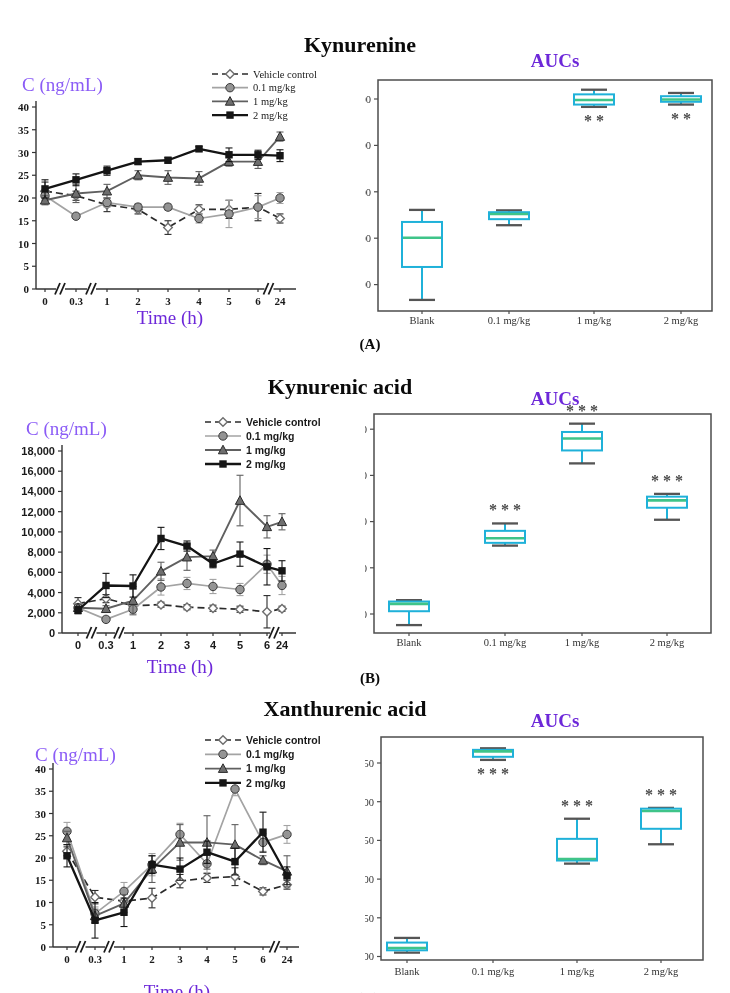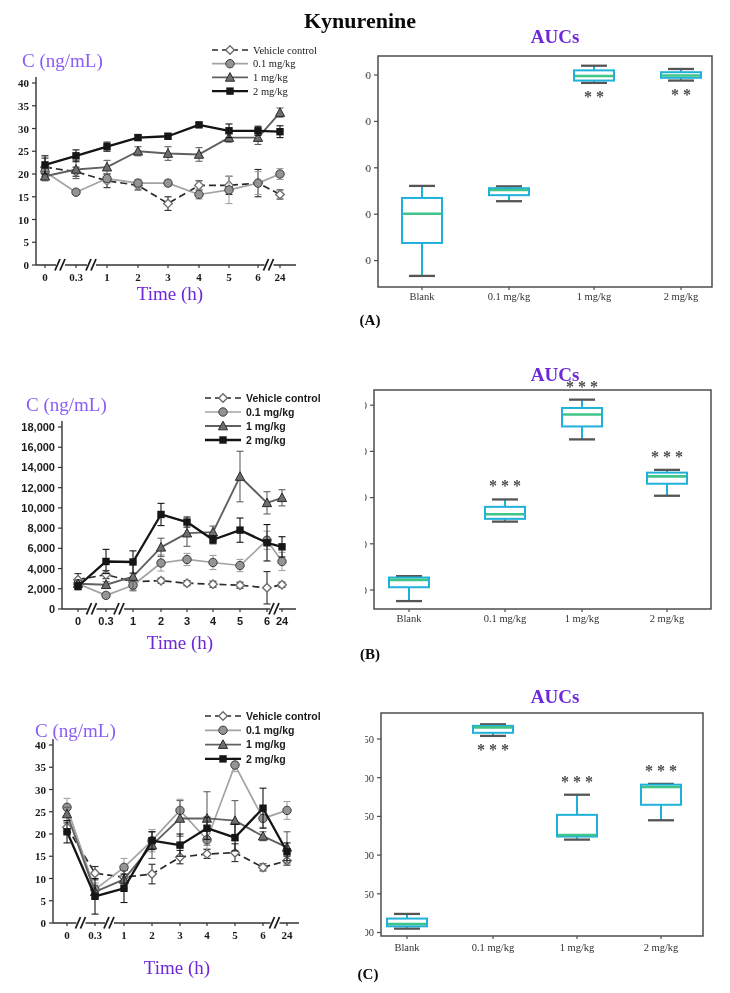--- a/index.html
+++ b/index.html
@@ -1,18 +1,18 @@
 <!DOCTYPE html>
 <html><head>
 <meta charset="utf-8">
 <style>
   html,body{margin:0;padding:0;background:#fff;}
   .page{position:relative;width:730px;height:993px;background:#fff;overflow:hidden;
         font-family:"Liberation Serif", serif;color:#111;}
-  .panel{position:absolute;left:0;width:730px;}
+  .panel{position:absolute;left:0;width:730px;margin-top:24px;}
   .chart{position:absolute;}
   .compound-title{position:absolute;text-align:center;font-weight:bold;font-size:22px;
         font-family:"Liberation Serif", serif;color:#0a0a0a;}
   .auc-title{position:absolute;text-align:center;font-weight:bold;font-size:19px;
         font-family:"Liberation Serif", serif;color:#6d28d9;}
   .ylab{position:absolute;font-size:19px;font-family:"Liberation Serif", serif;color:#8b5cf6;}
   .xlab{position:absolute;text-align:center;font-size:19px;font-family:"Liberation Serif", serif;color:#6d28d9;}
   .letter{position:absolute;text-align:center;font-size:15px;font-weight:bold;
         font-family:"Liberation Serif", serif;color:#0a0a0a;}
 </style>
@@ -301,20 +301,21 @@
           <line x1="316" y1="287" x2="316" y2="290" stroke="#4D4D4D" stroke-width="1.2" stroke-linecap="butt"></line>
           <text x="316" y="300" font-size="10.5" text-anchor="middle" fill="#333" font-family="&quot;Liberation Serif&quot;, serif">2 mg/kg</text>
           <text x="318" y="99.56800000000004" font-size="16" text-anchor="middle" fill="#4C4C4C" font-family="&quot;Liberation Serif&quot;, serif" font-weight="bold" letter-spacing="4px">**</text>
         </g>
       </svg>
     <div class="xlab" style="left:100px;top:283px;width:140px">Time (h)</div>
     <div class="letter" style="left:305px;top:312px;width:130px">(A)</div>
   </section>
 
   <section class="panel" style="top:340px;height:328px">
+    <div class="compound-title" style="left:160px;top:10px;width:360px">Kynurenic acid</div>
     <div class="auc-title" style="left:390px;top:24px;width:330px">AUCs</div>
     <div class="ylab" style="left:26px;top:54px">C (ng/mL)</div>
     <svg class="chart" width="365" height="328" style="left:0;top:0">
         <g>
           <line x1="62" y1="81" x2="62" y2="269" stroke="#333" stroke-width="1.4" stroke-linecap="butt"></line>
           <line x1="58" y1="269" x2="62" y2="269" stroke="#333" stroke-width="1.2" stroke-linecap="butt"></line>
           <text x="55" y="273" font-size="11" text-anchor="end" fill="#1a1a1a" font-family="&quot;Liberation Sans&quot;, sans-serif" font-weight="bold">0</text>
           <line x1="58" y1="248.77777777777777" x2="62" y2="248.77777777777777" stroke="#333" stroke-width="1.2" stroke-linecap="butt"></line>
           <text x="55" y="252.77777777777777" font-size="11" text-anchor="end" fill="#1a1a1a" font-family="&quot;Liberation Sans&quot;, sans-serif" font-weight="bold">2,000</text>
           <line x1="58" y1="228.55555555555554" x2="62" y2="228.55555555555554" stroke="#333" stroke-width="1.2" stroke-linecap="butt"></line>
@@ -589,20 +590,21 @@
           <line x1="302" y1="269" x2="302" y2="272" stroke="#4D4D4D" stroke-width="1.2" stroke-linecap="butt"></line>
           <text x="302" y="282" font-size="10.5" text-anchor="middle" fill="#333" font-family="&quot;Liberation Serif&quot;, serif">2 mg/kg</text>
           <text x="304" y="121.88" font-size="16" text-anchor="middle" fill="#4C4C4C" font-family="&quot;Liberation Serif&quot;, serif" font-weight="bold" letter-spacing="4px">***</text>
         </g>
       </svg>
     <div class="xlab" style="left:110px;top:292px;width:140px">Time (h)</div>
     <div class="letter" style="left:305px;top:306px;width:130px">(B)</div>
   </section>
 
   <section class="panel" style="top:668px;height:325px">
+    <div class="compound-title" style="left:165px;top:4px;width:360px">Xanthurenic acid</div>
     <div class="auc-title" style="left:390px;top:18px;width:330px">AUCs</div>
     <div class="ylab" style="left:35px;top:52px">C (ng/mL)</div>
     <svg class="chart" width="365" height="325" style="left:0;top:0">
         <g>
           <line x1="53" y1="71" x2="53" y2="255" stroke="#333" stroke-width="1.4" stroke-linecap="butt"></line>
           <line x1="49" y1="255" x2="53" y2="255" stroke="#333" stroke-width="1.2" stroke-linecap="butt"></line>
           <text x="46" y="259" font-size="11" text-anchor="end" fill="#1a1a1a" font-family="&quot;Liberation Serif&quot;, serif" font-weight="bold">0</text>
           <line x1="49" y1="232.75" x2="53" y2="232.75" stroke="#333" stroke-width="1.2" stroke-linecap="butt"></line>
           <text x="46" y="236.75" font-size="11" text-anchor="end" fill="#1a1a1a" font-family="&quot;Liberation Serif&quot;, serif" font-weight="bold">5</text>
           <line x1="49" y1="210.5" x2="53" y2="210.5" stroke="#333" stroke-width="1.2" stroke-linecap="butt"></line>

